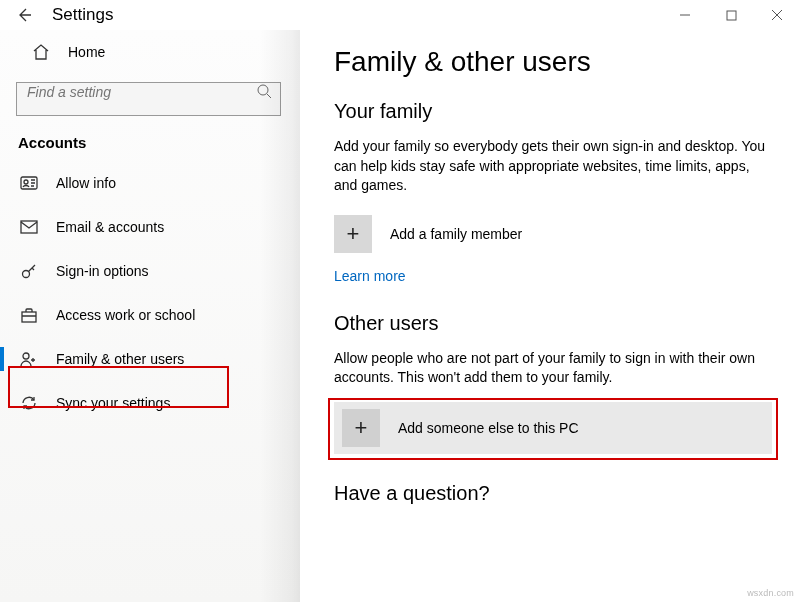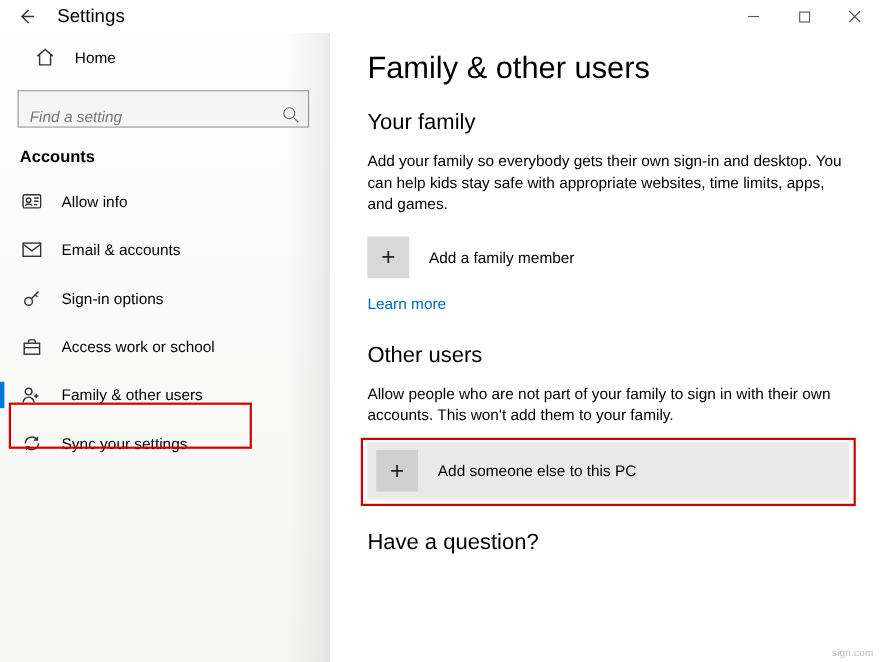--- a/index.html
+++ b/index.html
@@ -39,21 +39,21 @@
     background: linear-gradient(90deg, rgba(0,0,0,0) 0%, rgba(0,0,0,0.05) 80%, rgba(0,0,0,0.08) 100%);
     pointer-events: none;
     z-index: 1;
   }
   .home-row {
     display: flex; align-items: center; height: 40px;
     padding-left: 32px; gap: 18px; font-size: 14px;
   }
   .search-box {
     margin: 10px 19px 12px 16px; height: 34px;
-    border: 1px solid #999; display: flex; align-items: flex-end;
+    border: 1px solid #999; display: flex; align-items: flex-start;
     padding: 0 8px; background: #f5f5f5;
   }
   .search-box input {
     flex: 1; border: 0; outline: 0; background: transparent;
     font-size: 14px; font-style: italic; color: #666;
   }
   .category {
     font-weight: 600; font-size: 15px; padding: 6px 18px 10px 18px;
   }
   .nav-item {
@@ -246,13 +246,13 @@
         </div>
         <span>Add someone else to this PC</span>
       </div>
       <div class="red-box" style="left:-6px; top:-4px; right:-6px; height:62px;"></div>
     </div>
 
     <div class="question">Have a question?</div>
   </div>
 </div>
 
-<div class="watermark">sign.com</div>
+<div class="watermark">wsxdn.com</div>
 
 </body></html>

